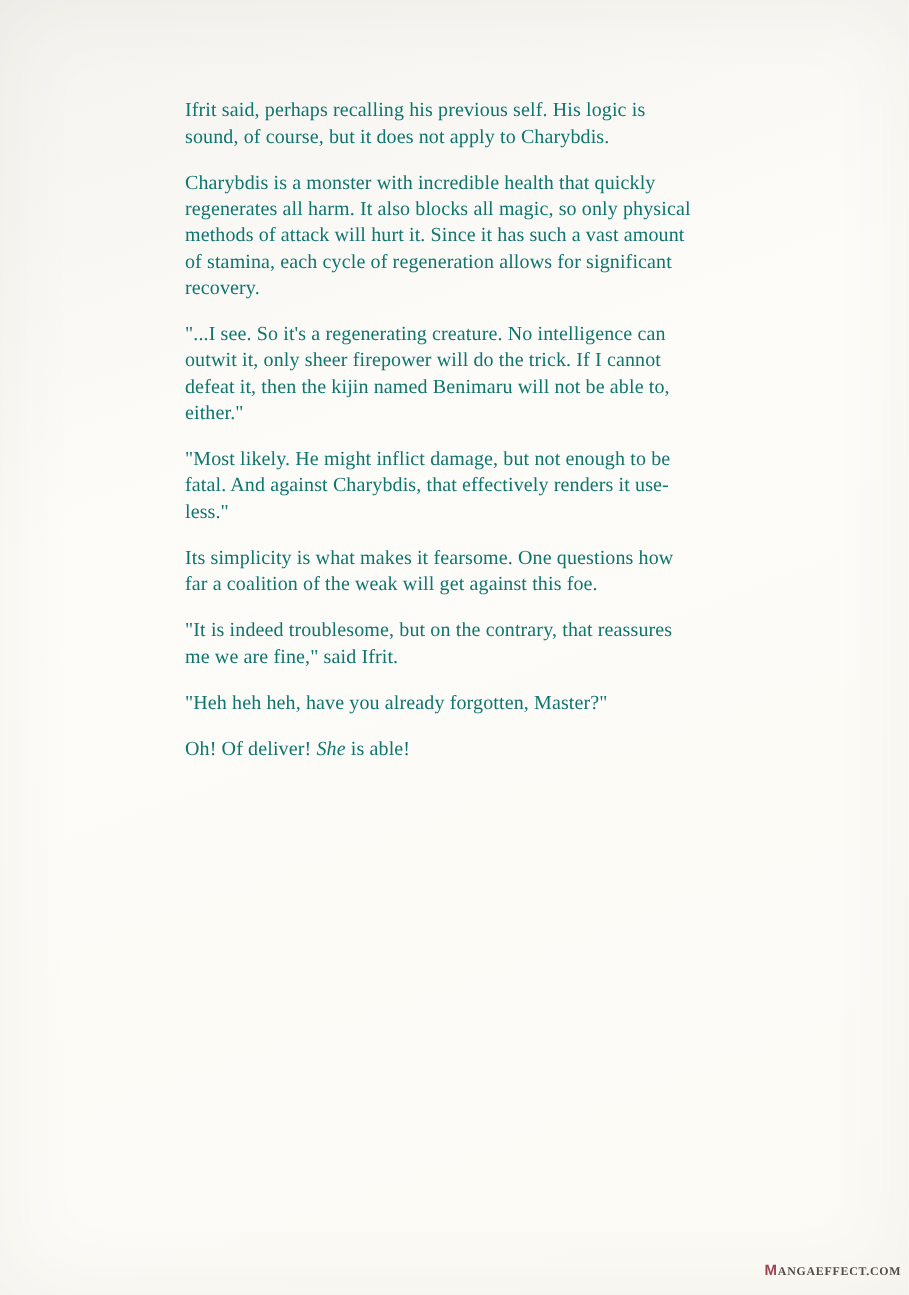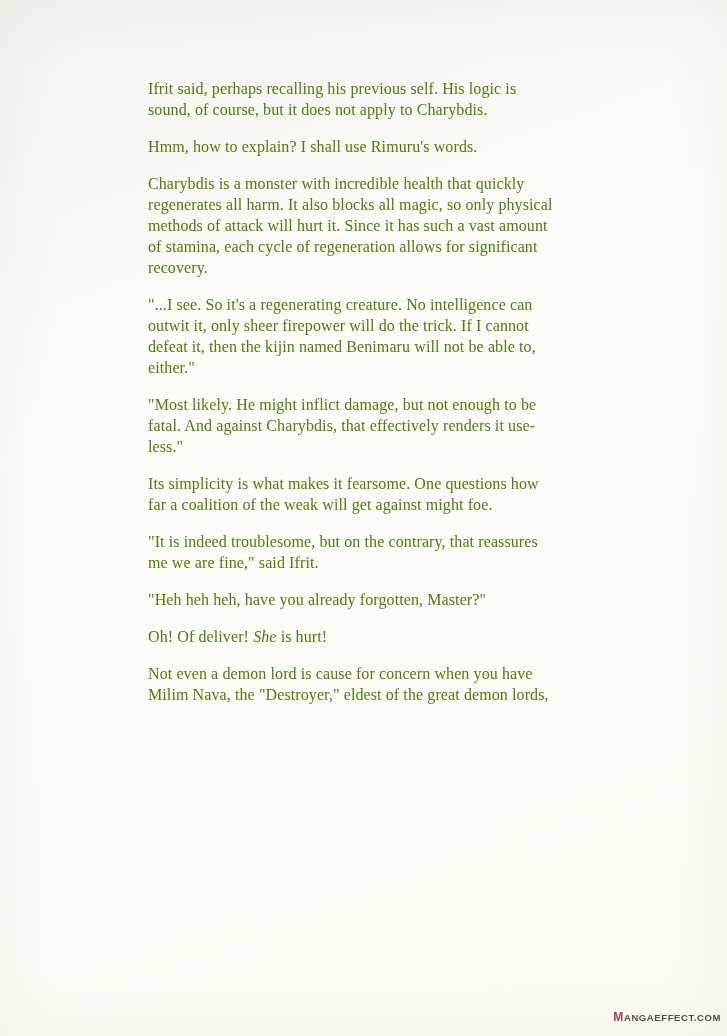--- a/index.html
+++ b/index.html
@@ -47,41 +47,38 @@
   .wm-rest {
     font-size: 9.5px;
     text-transform: uppercase;
   }
 </style>
 </head>
 <body>
 
 <div class="page"></div>
 
-<div class="text-block" style="color: #4d7c0f;">
+<div class="text-block" style="color: #0f766e;">
   <p>Ifrit said, perhaps recalling his previous self. His logic is
 sound, of course, but it does not apply to Charybdis.</p>
-  <p>Hmm, how to explain? I shall use Rimuru's words.</p>
   <p>Charybdis is a monster with incredible health that quickly
 regenerates all harm. It also blocks all magic, so only physical
 methods of attack will hurt it. Since it has such a vast amount
 of stamina, each cycle of regeneration allows for significant
 recovery.</p>
   <p>"...I see. So it's a regenerating creature. No intelligence can
 outwit it, only sheer firepower will do the trick. If I cannot
 defeat it, then the kijin named Benimaru will not be able to,
 either."</p>
   <p>"Most likely. He might inflict damage, but not enough to be
 fatal. And against Charybdis, that effectively renders it use-
 less."</p>
   <p>Its simplicity is what makes it fearsome. One questions how
-far a coalition of the weak will get against might foe.</p>
+far a coalition of the weak will get against this foe.</p>
   <p>"It is indeed troublesome, but on the contrary, that reassures
 me we are fine," said Ifrit.</p>
   <p>"Heh heh heh, have you already forgotten, Master?"</p>
-  <p><span>Oh! Of deliver! </span><i>She</i><span> is hurt!</span></p>
-  <p>Not even a demon lord is cause for concern when you have
-Milim Nava, the "Destroyer," eldest of the great demon lords,</p>
+  <p><span>Oh! Of deliver! </span><i>She</i><span> is able!</span></p>
 </div>
 
 <div class="watermark">
-  <span class="wm-initial" style="color: rgb(158, 67, 82);">M</span><span class="wm-rest" style="color: rgb(82, 77, 71);">angaeffect.com</span>
+  <span class="wm-initial" style="color: rgb(158, 67, 82);">M</span><span class="wm-rest" style="color: rgb(82, 77, 71); font-family: Liberation Serif, serif;">angaeffect.com</span>
 </div>
 
 </body></html>

